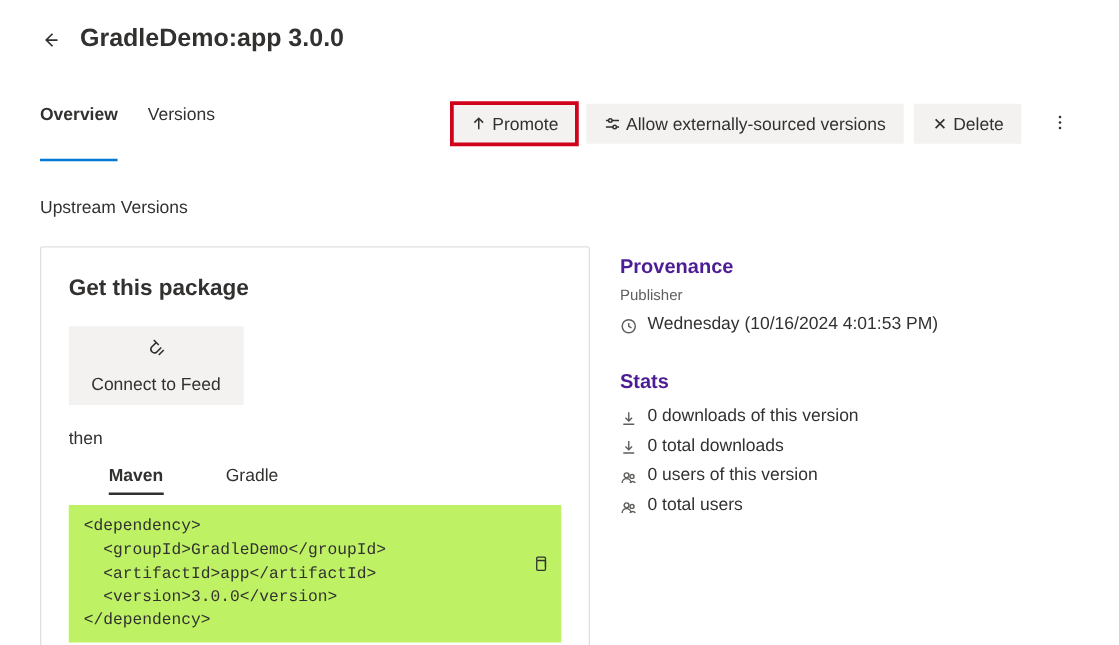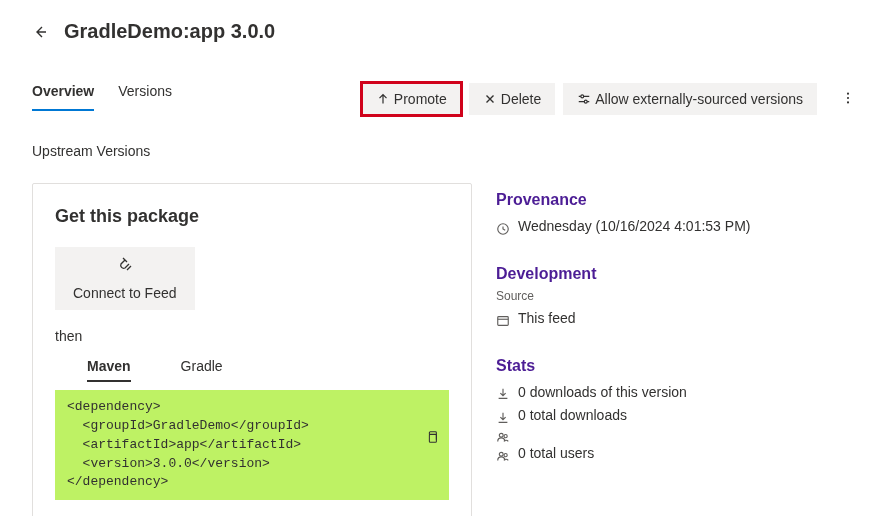--- a/index.html
+++ b/index.html
@@ -25,21 +25,21 @@
     display: flex;
     align-items: flex-start;
     justify-content: space-between;
     margin-bottom: 28px;
   }
   .tabs { display: flex; gap: 24px; }
   .tab {
     font-size: 14px;
     font-weight: 400;
     color: #323130;
-    padding-bottom: 10px;
+    padding-bottom: 28px;
     border-bottom: 2px solid transparent;
     cursor: pointer;
   }
   .tab.active {
     font-weight: 600;
     border-bottom-color: #0078d4;
     color: #323130;
   }
   .commands { display: flex; align-items: center; gap: 8px; }
   .cmd-btn {
@@ -159,35 +159,35 @@
       <button class="cmd-btn framed">
         <span class="cmd-icon">
           <svg viewBox="0 0 16 16" width="14" height="14" fill="none" stroke="currentColor" stroke-width="1.4">
             <path d="M8 13 V3 M4 7 L8 3 L12 7"></path>
           </svg>
         </span>
         <span>Promote</span>
       </button>
       <button class="cmd-btn">
         <span class="cmd-icon">
-          <svg viewBox="0 0 16 16" width="14" height="14" fill="none" stroke="currentColor" stroke-width="1.6">
-            <path d="M4 4 L12 12 M12 4 L4 12"></path>
-          </svg>
-        </span>
-        <span>Delete</span>
-      </button>
-      <button class="cmd-btn">
-        <span class="cmd-icon">
           <svg viewBox="0 0 16 16" width="14" height="14" fill="none" stroke="currentColor" stroke-width="1.4">
             <path d="M2 5 H14 M2 11 H14"></path>
               <circle cx="6" cy="5" r="1.6" fill="#fff"></circle>
               <circle cx="10" cy="11" r="1.6" fill="#fff"></circle>
           </svg>
         </span>
         <span>Allow externally-sourced versions</span>
+      </button>
+      <button class="cmd-btn">
+        <span class="cmd-icon">
+          <svg viewBox="0 0 16 16" width="14" height="14" fill="none" stroke="currentColor" stroke-width="1.6">
+            <path d="M4 4 L12 12 M12 4 L4 12"></path>
+          </svg>
+        </span>
+        <span>Delete</span>
       </button>
       <button class="more-btn">
         <span>
           <svg viewBox="0 0 16 16" width="14" height="14" fill="currentColor">
             <circle cx="8" cy="3" r="1.2"></circle>
               <circle cx="8" cy="8" r="1.2"></circle>
               <circle cx="8" cy="13" r="1.2"></circle>
           </svg>
         </span>
       </button>
@@ -224,44 +224,32 @@
                   <path d="M5 5 V3 a1 1 0 0 1 1-1 h6 a1 1 0 0 1 1 1 v8"></path>
               </svg>
             </span>
           </button></div>
       </div>
     </div>
 
     <div class="right-col">
       <div class="info-section">
         <div class="info-heading">Provenance</div>
+        <div class="info-sub">Publisher</div>
         <div class="info-row">
           <span class="mini-icon">
             <svg viewBox="0 0 16 16" width="14" height="14" fill="none" stroke="currentColor" stroke-width="1.3">
               <circle cx="8" cy="8" r="6"></circle>
                 <path d="M8 5 V8 L10.5 9.5"></path>
             </svg>
           </span>
           <span>Wednesday (10/16/2024 4:01:53 PM)</span>
         </div>
       </div>
 
-      <div class="info-section">
-        <div class="info-heading">Development</div>
-        <div class="info-sub">Source</div>
-        <div class="info-row">
-          <span class="mini-icon">
-            <svg viewBox="0 0 16 16" width="14" height="14" fill="none" stroke="currentColor" stroke-width="1.3">
-              <rect x="2" y="3" width="12" height="10" rx="1"></rect>
-                <path d="M2 6 H14"></path>
-            </svg>
-          </span>
-          <span>This feed</span>
-        </div>
-      </div>
 
       <div class="info-section">
         <div class="info-heading">Stats</div>
         <div id="stats-list">
             <div class="info-row">
               <span class="mini-icon"><svg viewBox="0 0 16 16" width="14" height="14" fill="none" stroke="currentColor" stroke-width="1.3">
                   <path d="M8 2 V10 M5 7 L8 10 L11 7 M3 13 H13"></path>
                 </svg></span>
               <span>0 downloads of this version</span>
             </div>
@@ -270,20 +258,21 @@
                   <path d="M8 2 V10 M5 7 L8 10 L11 7 M3 13 H13"></path>
                 </svg></span>
               <span>0 total downloads</span>
             </div>
             <div class="info-row">
               <span class="mini-icon"><svg viewBox="0 0 16 16" width="14" height="14" fill="none" stroke="currentColor" stroke-width="1.3">
                   <circle cx="6" cy="6" r="2.2"></circle>
                   <circle cx="11" cy="7" r="1.8"></circle>
                   <path d="M2 13 a4 4 0 0 1 8 0 M9 13 a3 3 0 0 1 5 0"></path>
                 </svg></span>
+              <span>0 users of this version</span>
             </div>
             <div class="info-row">
               <span class="mini-icon"><svg viewBox="0 0 16 16" width="14" height="14" fill="none" stroke="currentColor" stroke-width="1.3">
                   <circle cx="6" cy="6" r="2.2"></circle>
                   <circle cx="11" cy="7" r="1.8"></circle>
                   <path d="M2 13 a4 4 0 0 1 8 0 M9 13 a3 3 0 0 1 5 0"></path>
                 </svg></span>
               <span>0 total users</span>
             </div>
           </div>

